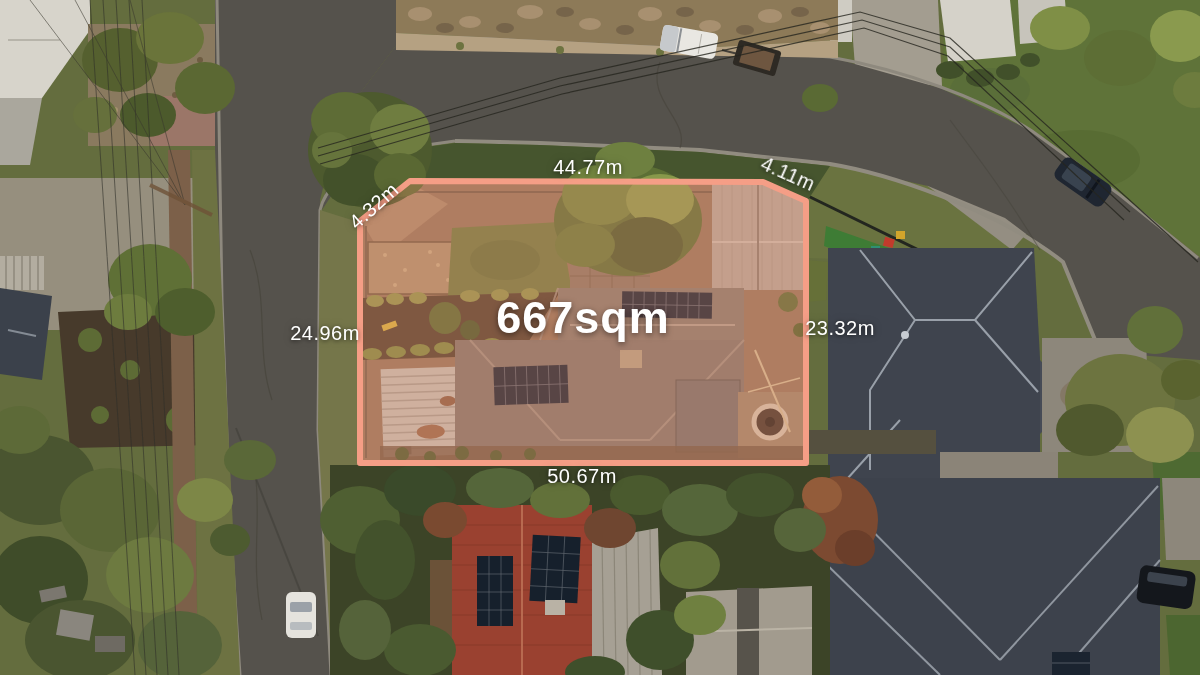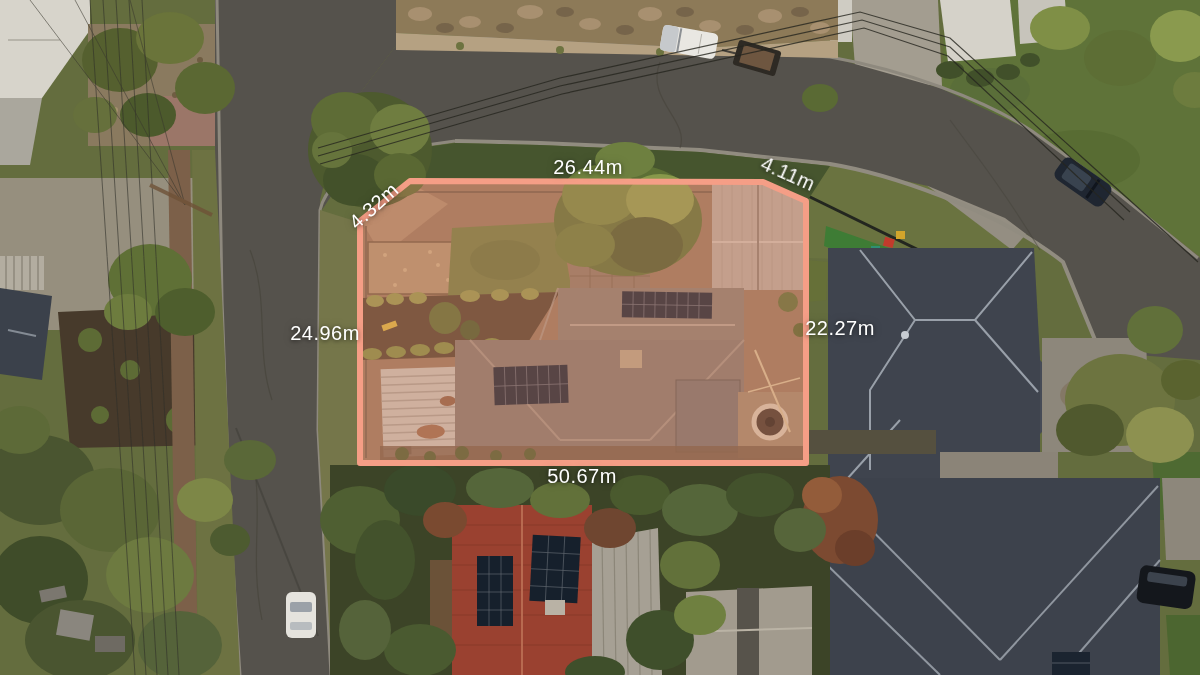--- a/index.html
+++ b/index.html
@@ -497,19 +497,20 @@
       <line x1="30" y1="0" x2="185" y2="205"></line>
           <line x1="75" y1="0" x2="185" y2="205"></line>
           <line x1="130" y1="0" x2="185" y2="205"></line>
     </g>
     <line x1="150" y1="185" x2="212" y2="215" stroke="#6e5238" stroke-width="4"></line>
   </g>
 
   <polygon points="410,181 763,182 806,201 806,463 360,463 360,221" fill="rgba(244,148,115,0.28)" stroke="#f59e86" stroke-width="6" stroke-linejoin="round"></polygon>
 </svg>
 
-  <div class="ovl-label m-top">26.44m</div>
+  <div class="ovl-label area">667sqm</div>
+  <div class="ovl-label m-top">44.77m</div>
   <div class="ovl-label m-tl">4.32m</div>
   <div class="ovl-label m-tr">4.11m</div>
   <div class="ovl-label m-left">24.96m</div>
-  <div class="ovl-label m-right">22.27m</div>
+  <div class="ovl-label m-right">23.32m</div>
   <div class="ovl-label m-bottom">50.67m</div>
 </div>
 
 </body></html>

